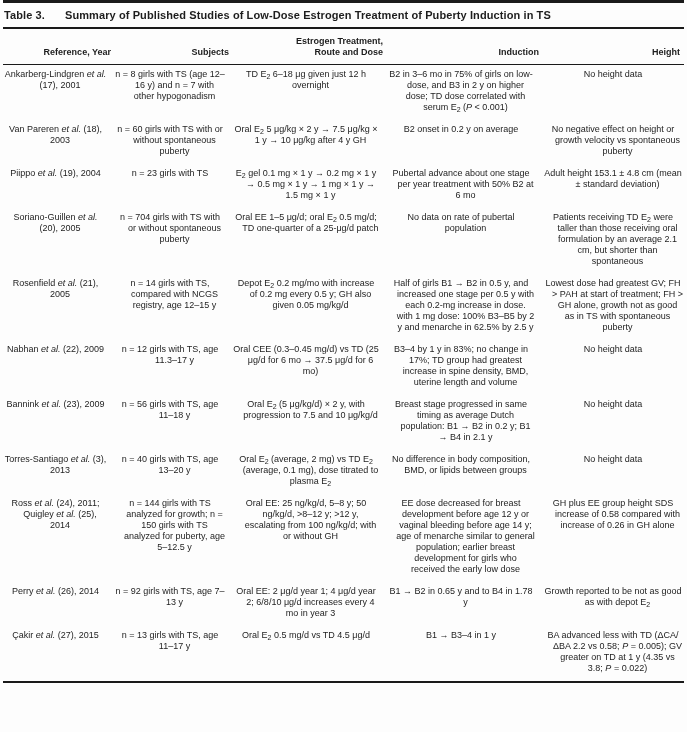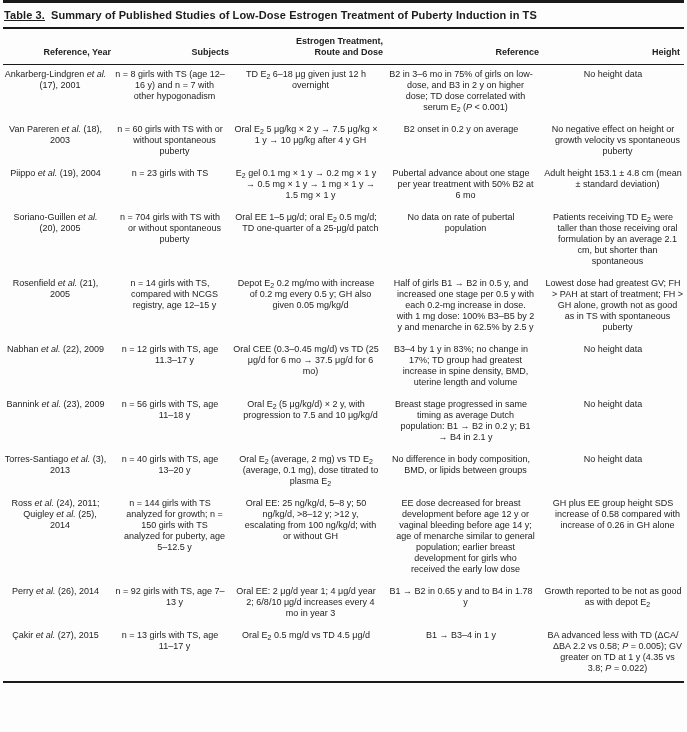--- a/index.html
+++ b/index.html
@@ -5,21 +5,21 @@
   html,body{margin:0;padding:0;background:#ffffff;}
   body{
     width:687px;height:732px;
     font-family:"Liberation Sans","DejaVu Sans",sans-serif;
     color:#1d1d1d;background:#fdfdfd;
     -webkit-font-smoothing:antialiased;
   }
   .sheet{width:681px;padding:0 3px;box-sizing:content-box;}
   .rule-top{border-top:3px solid #1a1a1a;}
   .titlebar{padding:6px 1px 6px 1px;font-size:11px;font-weight:bold;letter-spacing:.1px;}
-  .tlabel{margin-right:6px;text-decoration:underline;}
+  .tlabel{margin-right:20px;}
   .rule-mid{border-top:2px solid #1a1a1a;}
   table{width:681px;border-collapse:collapse;table-layout:fixed;}
   col.c1{width:112px;} col.c2{width:118px;} col.c3{width:154px;} col.c4{width:156px;} col.c5{width:141px;}
   thead th{
     font-size:9px;font-weight:bold;text-align:right;vertical-align:bottom;
     padding:7px 4px 5px 0;line-height:1.25;
     border-bottom:1.2px solid #1a1a1a;
   }
   thead th.left{text-align:right;padding-left:1px;}
   tbody td{
@@ -49,21 +49,21 @@
         <col class="c2">
         <col class="c3">
         <col class="c4">
         <col class="c5">
     </colgroup>
     <thead>
       <tr>
           <th class="left">Reference, Year</th>
           <th>Subjects</th>
           <th>Estrogen Treatment,<br>Route and Dose</th>
-          <th>Reference</th>
+          <th>Induction</th>
           <th>Height</th>
         </tr>
     </thead>
     <tbody>
         <tr>
           <td>
             <div class="hang">Ankarberg-Lindgren <i>et al.</i> (17), 2001</div>
           </td>
           <td>
             <div class="hang">n = 8 girls with TS (age 12–16 y) and n = 7 with other hypogonadism</div>

